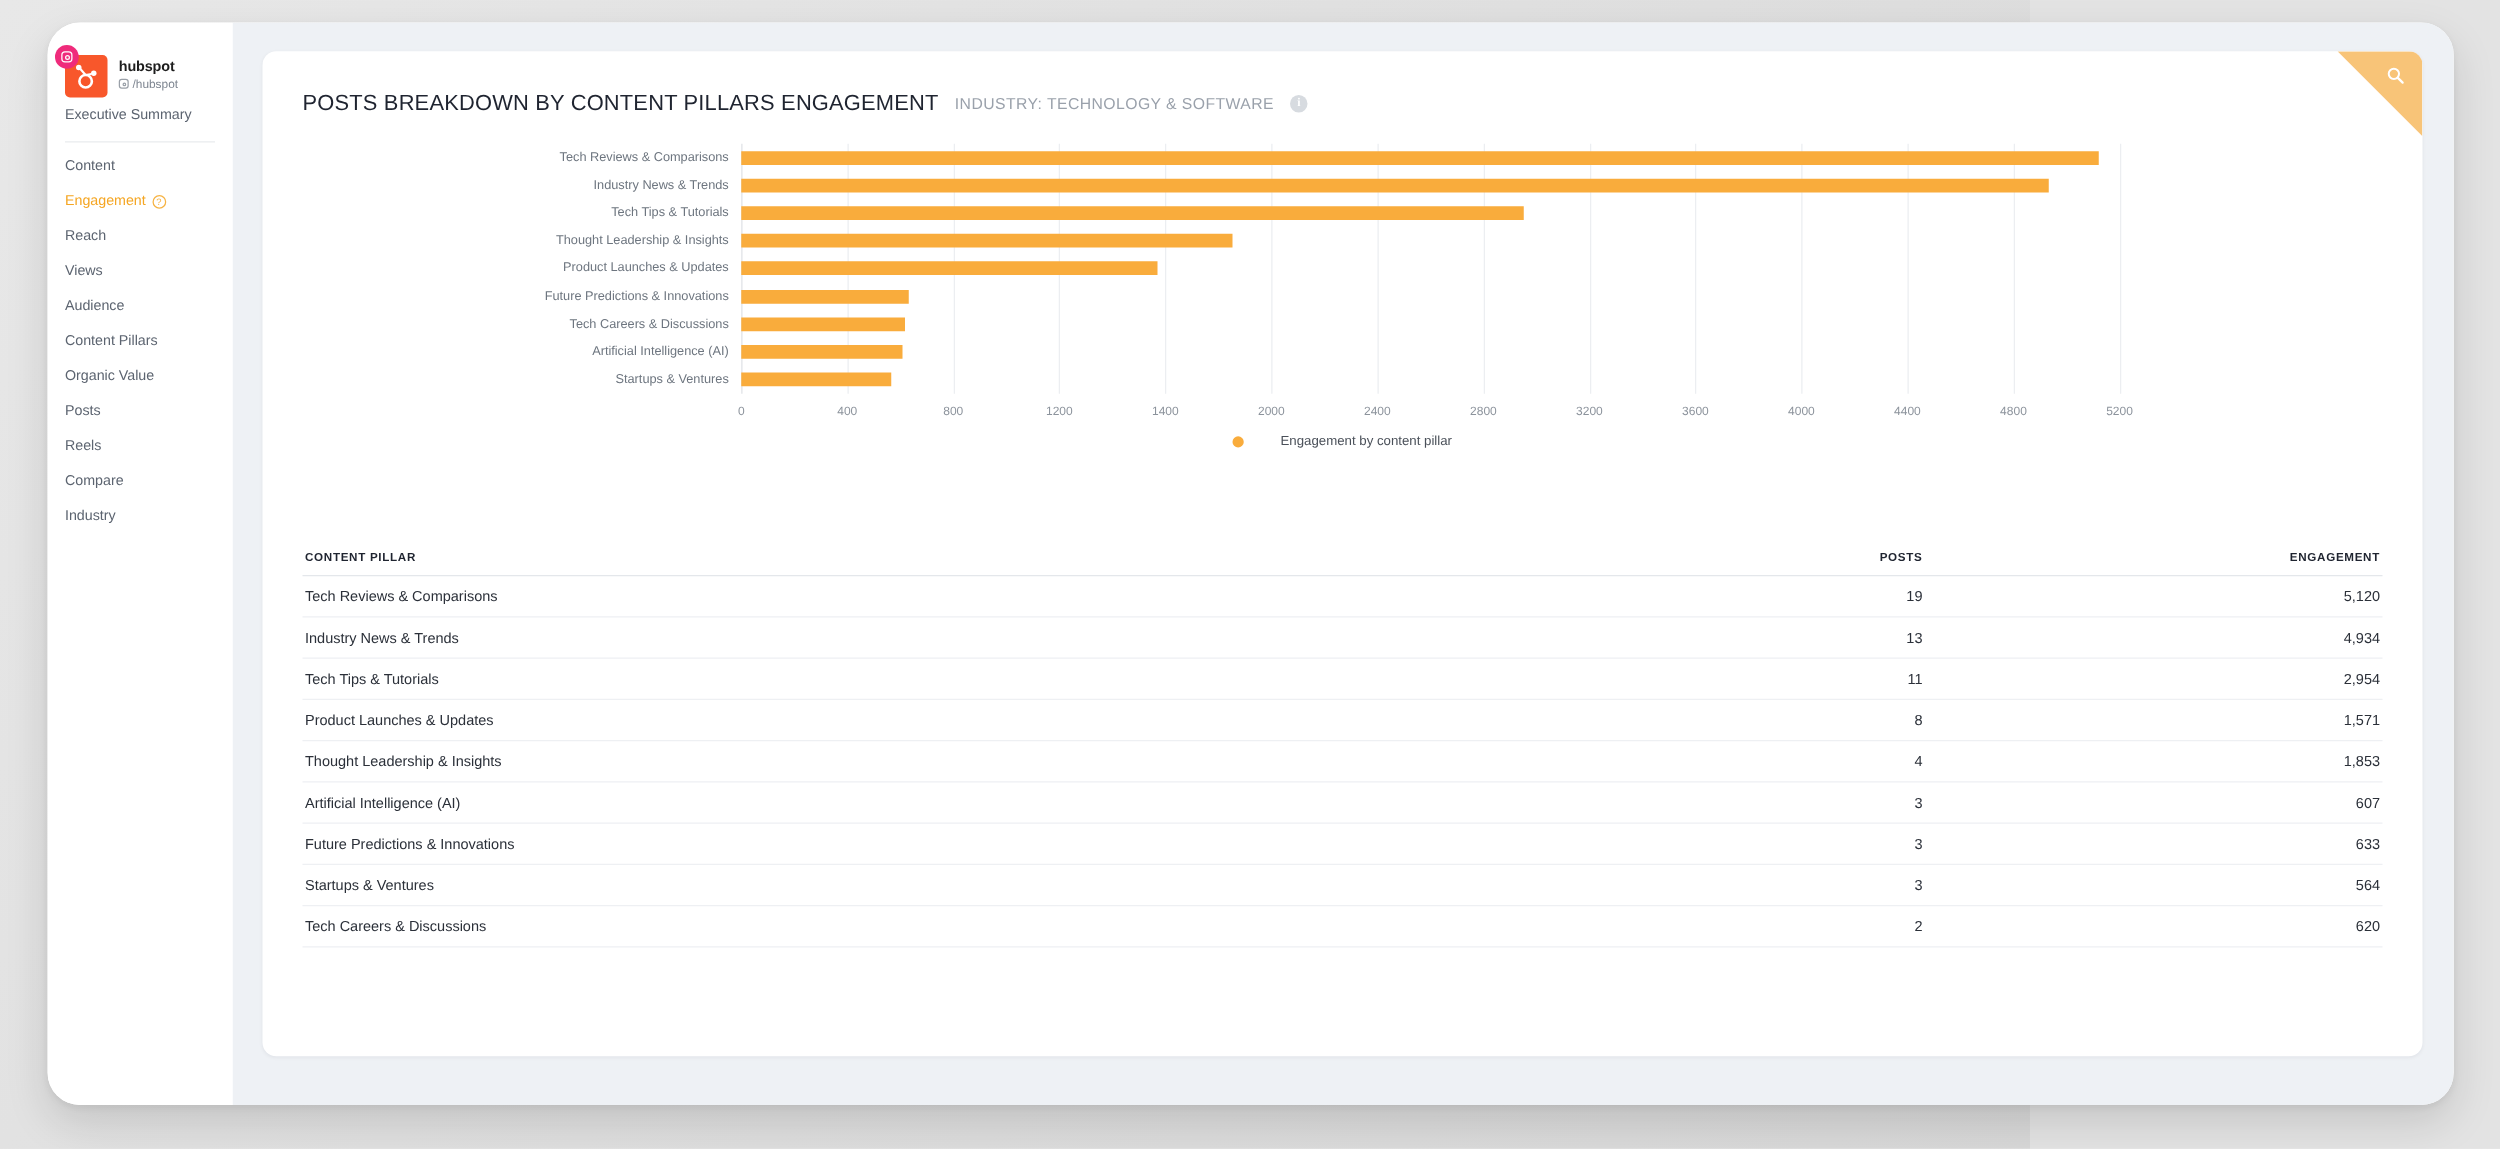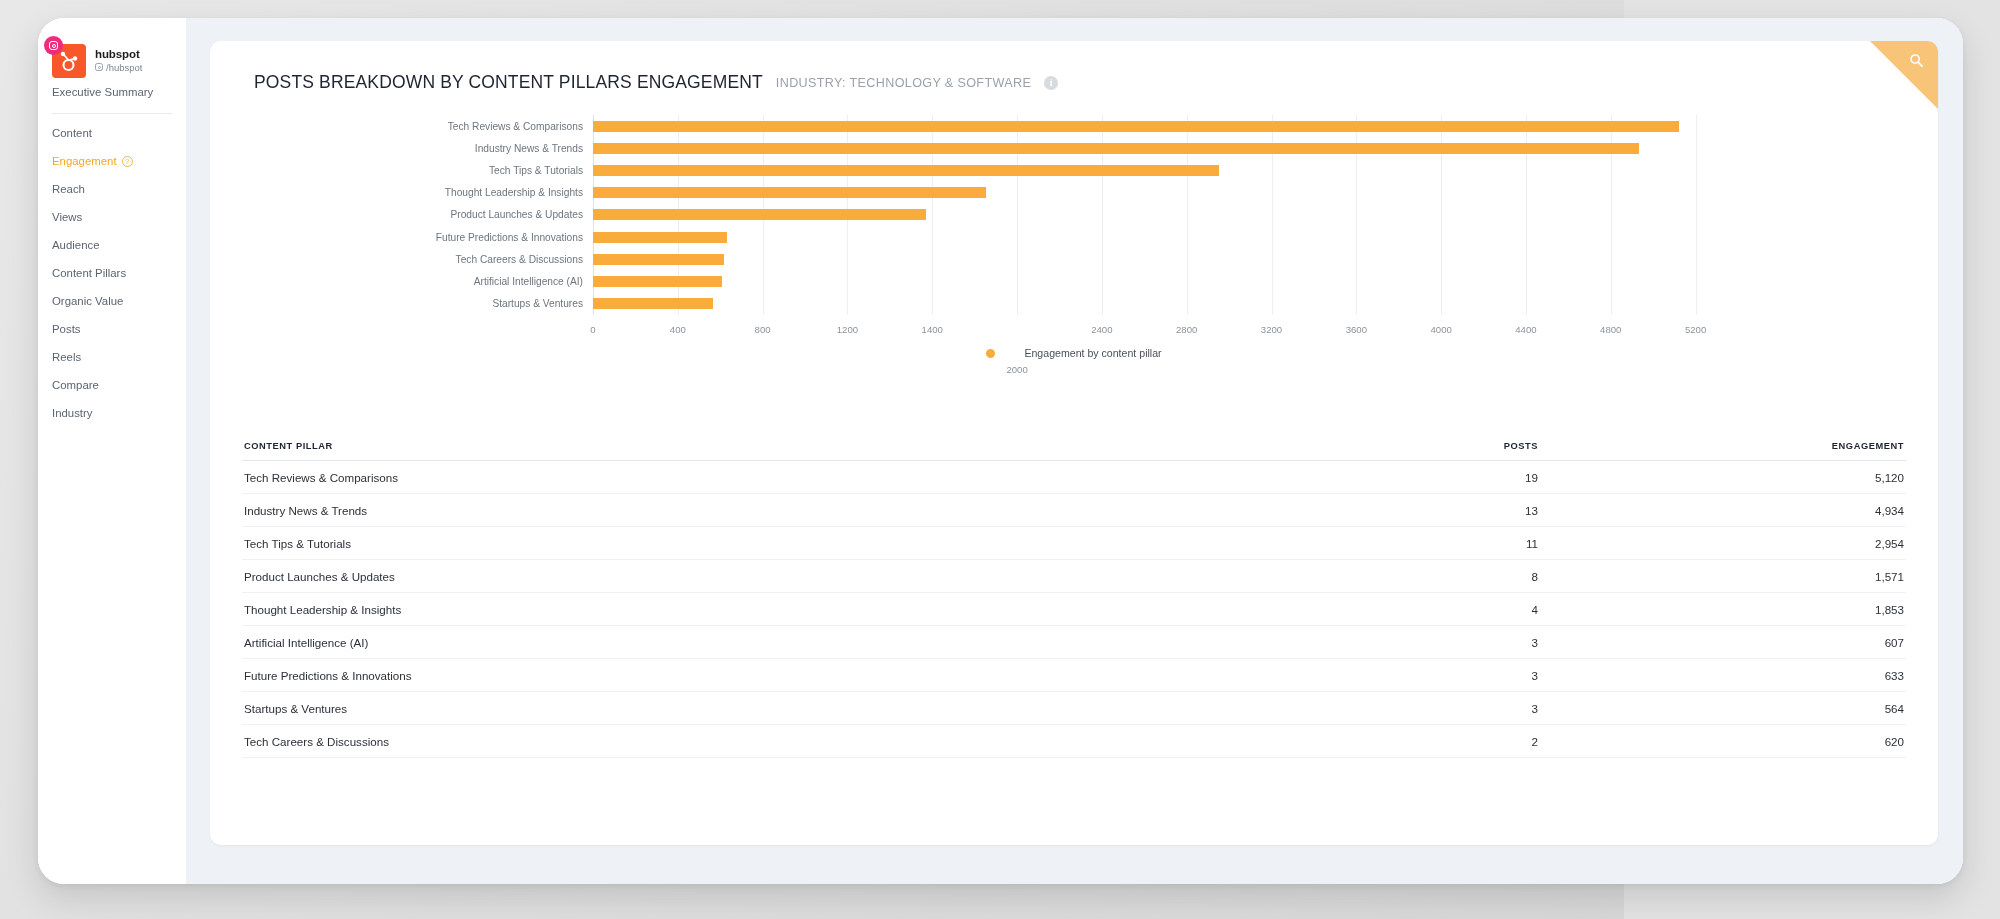--- a/index.html
+++ b/index.html
@@ -146,21 +146,20 @@
   }
   .corner-badge .mag {
     position: absolute; right: 14px; top: 12px;
     width: 15px; height: 15px;
   }
 
   
   .card-head {
     display: flex; align-items: center; gap: 13px;
     padding: 31px 0 0 32px;
-    margin-left: 12px;
   }
   .card-title {
     font-size: 17.5px;
     font-weight: 400;
     color: #1f2430;
     letter-spacing: 0.15px;
   }
   .card-sub {
     font-size: 12.6px;
     color: #9aa1ab;
@@ -396,21 +395,21 @@
                   <div class="cat-label">Startups &amp; Ventures</div>
                   <div class="bar" style="width: 10.4444%; background: rgb(249, 172, 60);"></div>
                 </div>
               </div>
             <div class="xaxis" id="xaxis">
                 <span class="xtick" style="left: 0%;">0</span>
                 <span class="xtick" style="left: 7.40741%;">400</span>
                 <span class="xtick" style="left: 14.8148%;">800</span>
                 <span class="xtick" style="left: 22.2222%;">1200</span>
                 <span class="xtick" style="left: 29.6296%;">1400</span>
-                <span class="xtick" style="left: 37.037%; margin-top: 40px;">2000</span>
+                <span class="xtick" style="left: 37.037%;">2000</span>
                 <span class="xtick" style="left: 44.4444%;">2400</span>
                 <span class="xtick" style="left: 51.8519%;">2800</span>
                 <span class="xtick" style="left: 59.2593%;">3200</span>
                 <span class="xtick" style="left: 66.6667%;">3600</span>
                 <span class="xtick" style="left: 74.0741%;">4000</span>
                 <span class="xtick" style="left: 81.4815%; text-align: right;">4400</span>
                 <span class="xtick" style="left: 88.8889%;">4800</span>
                 <span class="xtick" style="left: 96.2963%;">5200</span>
               </div>
           </div>

